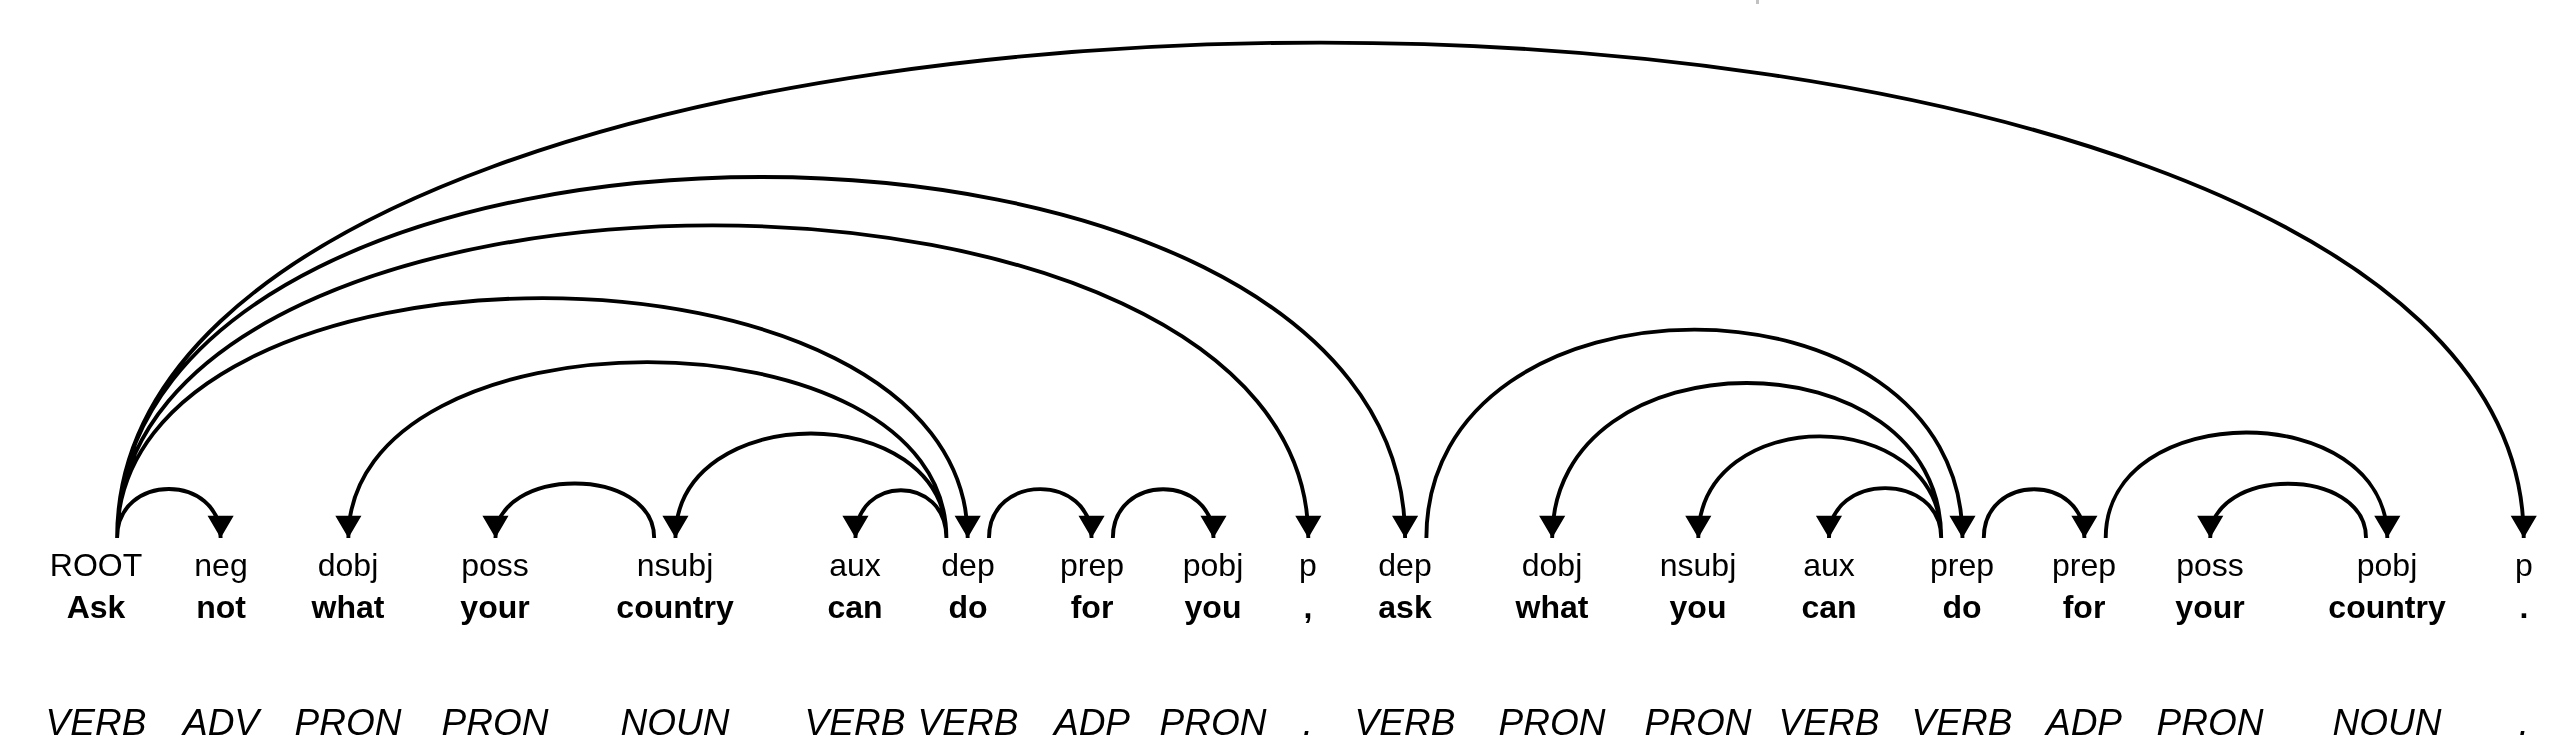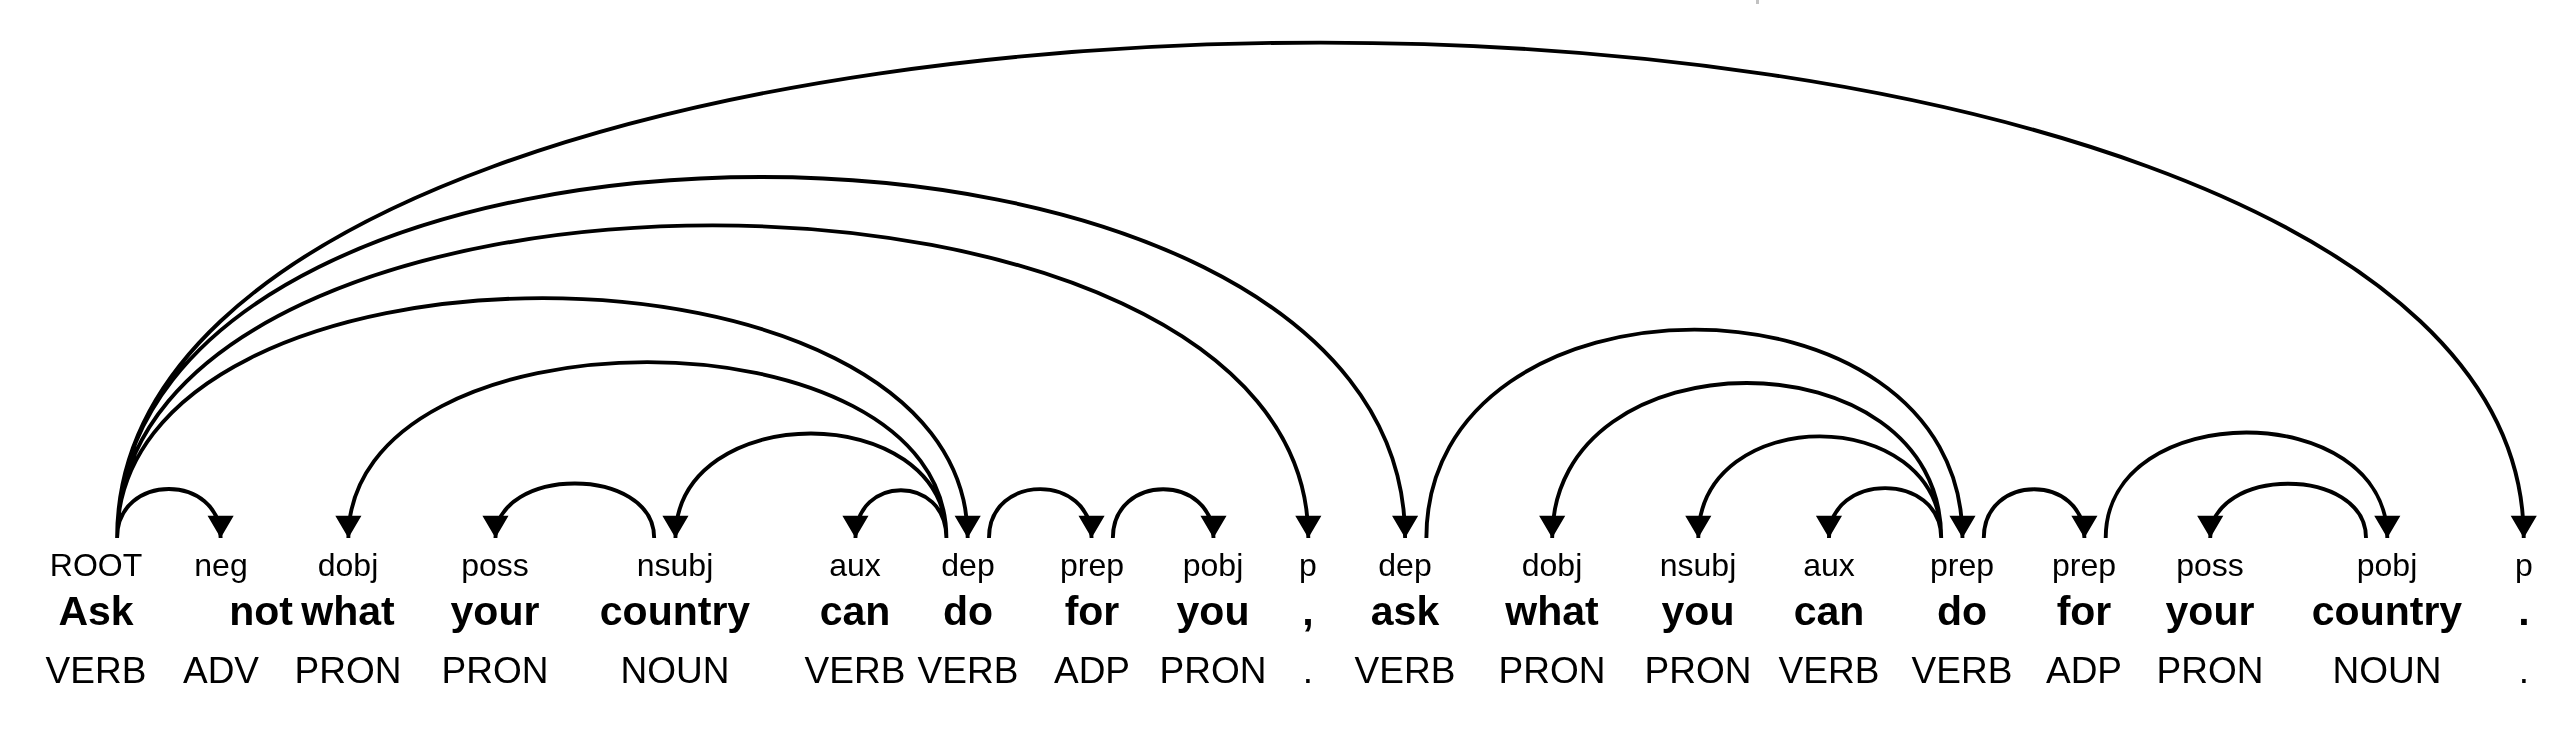--- a/index.html
+++ b/index.html
@@ -19,43 +19,43 @@
     width: 2576px; height: 750px;
   }
   .tok {
     position: absolute;
     transform: translateX(-50%);
     white-space: nowrap;
     line-height: 1;
     color: #000000;
   }
   .tok.dep  { top: 549px; font-size: 32px; }
-  .tok.word { top: 591px; font-size: 41px; font-weight: bold; }
-  .tok.pos  { top: 652px; font-size: 37px; }
+  .tok.word { top: 591px; font-size: 32px; font-weight: bold; }
+  .tok.pos  { top: 704px; font-size: 37px; font-style: italic; }
   .artifact-tick {
     position: absolute;
     left: 1756px; top: 0;
     width: 2.9px; height: 3.9px;
     background: #c2c2c2;
   }
 </style>
 </head>
 <body>
 
 <div class="stage">
   <svg class="arcs-layer" viewBox="0 0 2662 775" width="2576" height="750" xmlns="http://www.w3.org/2000/svg">
     <path id="arc-curves" fill="none" stroke="#000000" stroke-width="4" d="M 121 556 C 121 488.4, 228 488.4, 228 556 M 978 556 C 978 313.6, 360 313.6, 360 556 M 676 556 C 676 480.8, 512 480.8, 512 556 M 978 556 C 978 412.0, 698 412.0, 698 556 M 978 556 C 978 490.1, 884 490.1, 884 556 M 121 556 C 121 225.5, 1000 225.5, 1000 556 M 1022 556 C 1022 488.5, 1128 488.5, 1128 556 M 1150 556 C 1150 488.8, 1254 488.8, 1254 556 M 121 556 C 121 125.2, 1352 125.2, 1352 556 M 121 556 C 121 58.5, 1452 58.5, 1452 556 M 2006 556 C 2006 342.4, 1604 342.4, 1604 556 M 2006 556 C 2006 415.9, 1755 415.9, 1755 556 M 2006 556 C 2006 487.2, 1890 487.2, 1890 556 M 1474 556 C 1474 268.8, 2028 268.8, 2028 556 M 2050 556 C 2050 488.8, 2154 488.8, 2154 556 M 2176 556 C 2176 410.5, 2467 410.5, 2467 556 M 2445 556 C 2445 481.2, 2284 481.2, 2284 556 M 121 556 C 121 -126.7, 2608 -126.7, 2608 556 "></path>
     <path id="arc-arrowheads" fill="#000000" stroke="none" d="M 214.5 533 L 241.5 533 L 228 556 Z M 346.5 533 L 373.5 533 L 360 556 Z M 498.5 533 L 525.5 533 L 512 556 Z M 684.5 533 L 711.5 533 L 698 556 Z M 870.5 533 L 897.5 533 L 884 556 Z M 986.5 533 L 1013.5 533 L 1000 556 Z M 1114.5 533 L 1141.5 533 L 1128 556 Z M 1240.5 533 L 1267.5 533 L 1254 556 Z M 1338.5 533 L 1365.5 533 L 1352 556 Z M 1438.5 533 L 1465.5 533 L 1452 556 Z M 1590.5 533 L 1617.5 533 L 1604 556 Z M 1741.5 533 L 1768.5 533 L 1755 556 Z M 1876.5 533 L 1903.5 533 L 1890 556 Z M 2014.5 533 L 2041.5 533 L 2028 556 Z M 2140.5 533 L 2167.5 533 L 2154 556 Z M 2453.5 533 L 2480.5 533 L 2467 556 Z M 2270.5 533 L 2297.5 533 L 2284 556 Z M 2594.5 533 L 2621.5 533 L 2608 556 Z "></path>
   </svg>
   <div id="tokens-layer">
       <span class="tok dep" style="left: 96px;">ROOT</span>
       <span class="tok word" style="left: 96px;">Ask</span>
       <span class="tok pos" style="left: 96px;">VERB</span>
       <span class="tok dep" style="left: 221px;">neg</span>
-      <span class="tok word" style="left: 221px; margin-left: 40px;">not</span>
+      <span class="tok word" style="left: 221px;">not</span>
       <span class="tok pos" style="left: 221px;">ADV</span>
       <span class="tok dep" style="left: 348px;">dobj</span>
       <span class="tok word" style="left: 348px;">what</span>
       <span class="tok pos" style="left: 348px;">PRON</span>
       <span class="tok dep" style="left: 495px;">poss</span>
       <span class="tok word" style="left: 495px;">your</span>
       <span class="tok pos" style="left: 495px;">PRON</span>
       <span class="tok dep" style="left: 675px;">nsubj</span>
       <span class="tok word" style="left: 675px;">country</span>
       <span class="tok pos" style="left: 675px;">NOUN</span>

